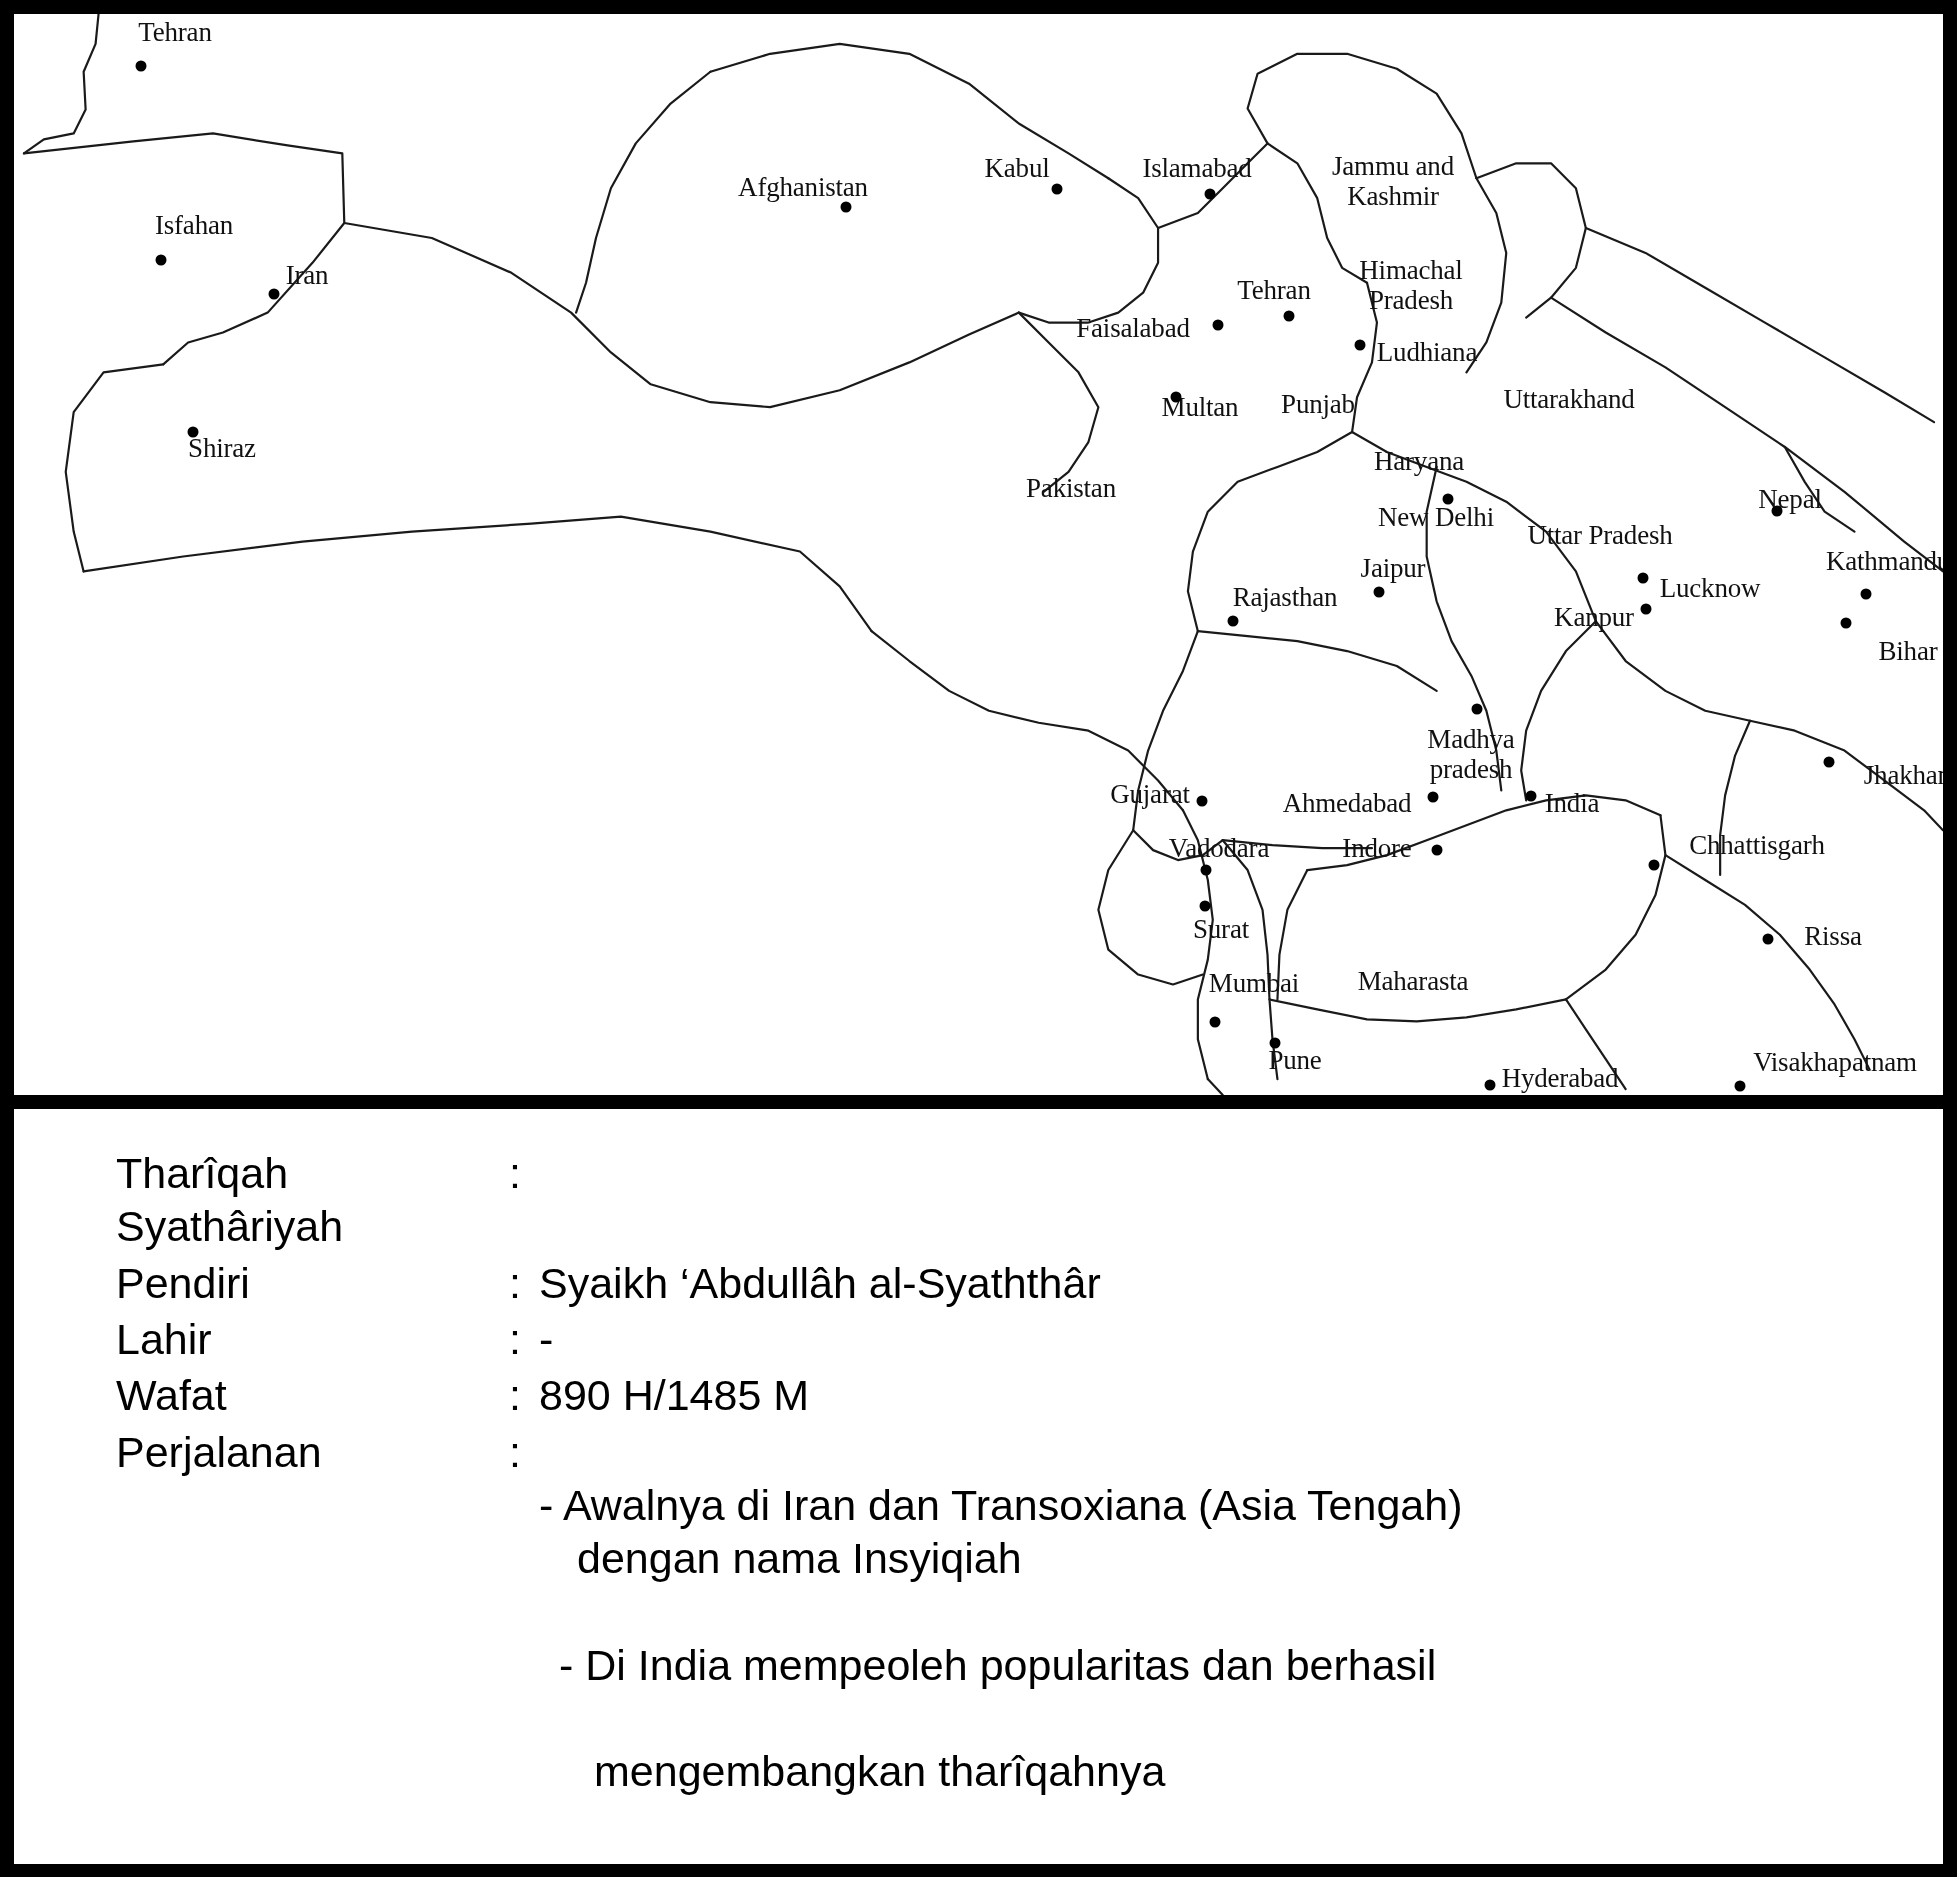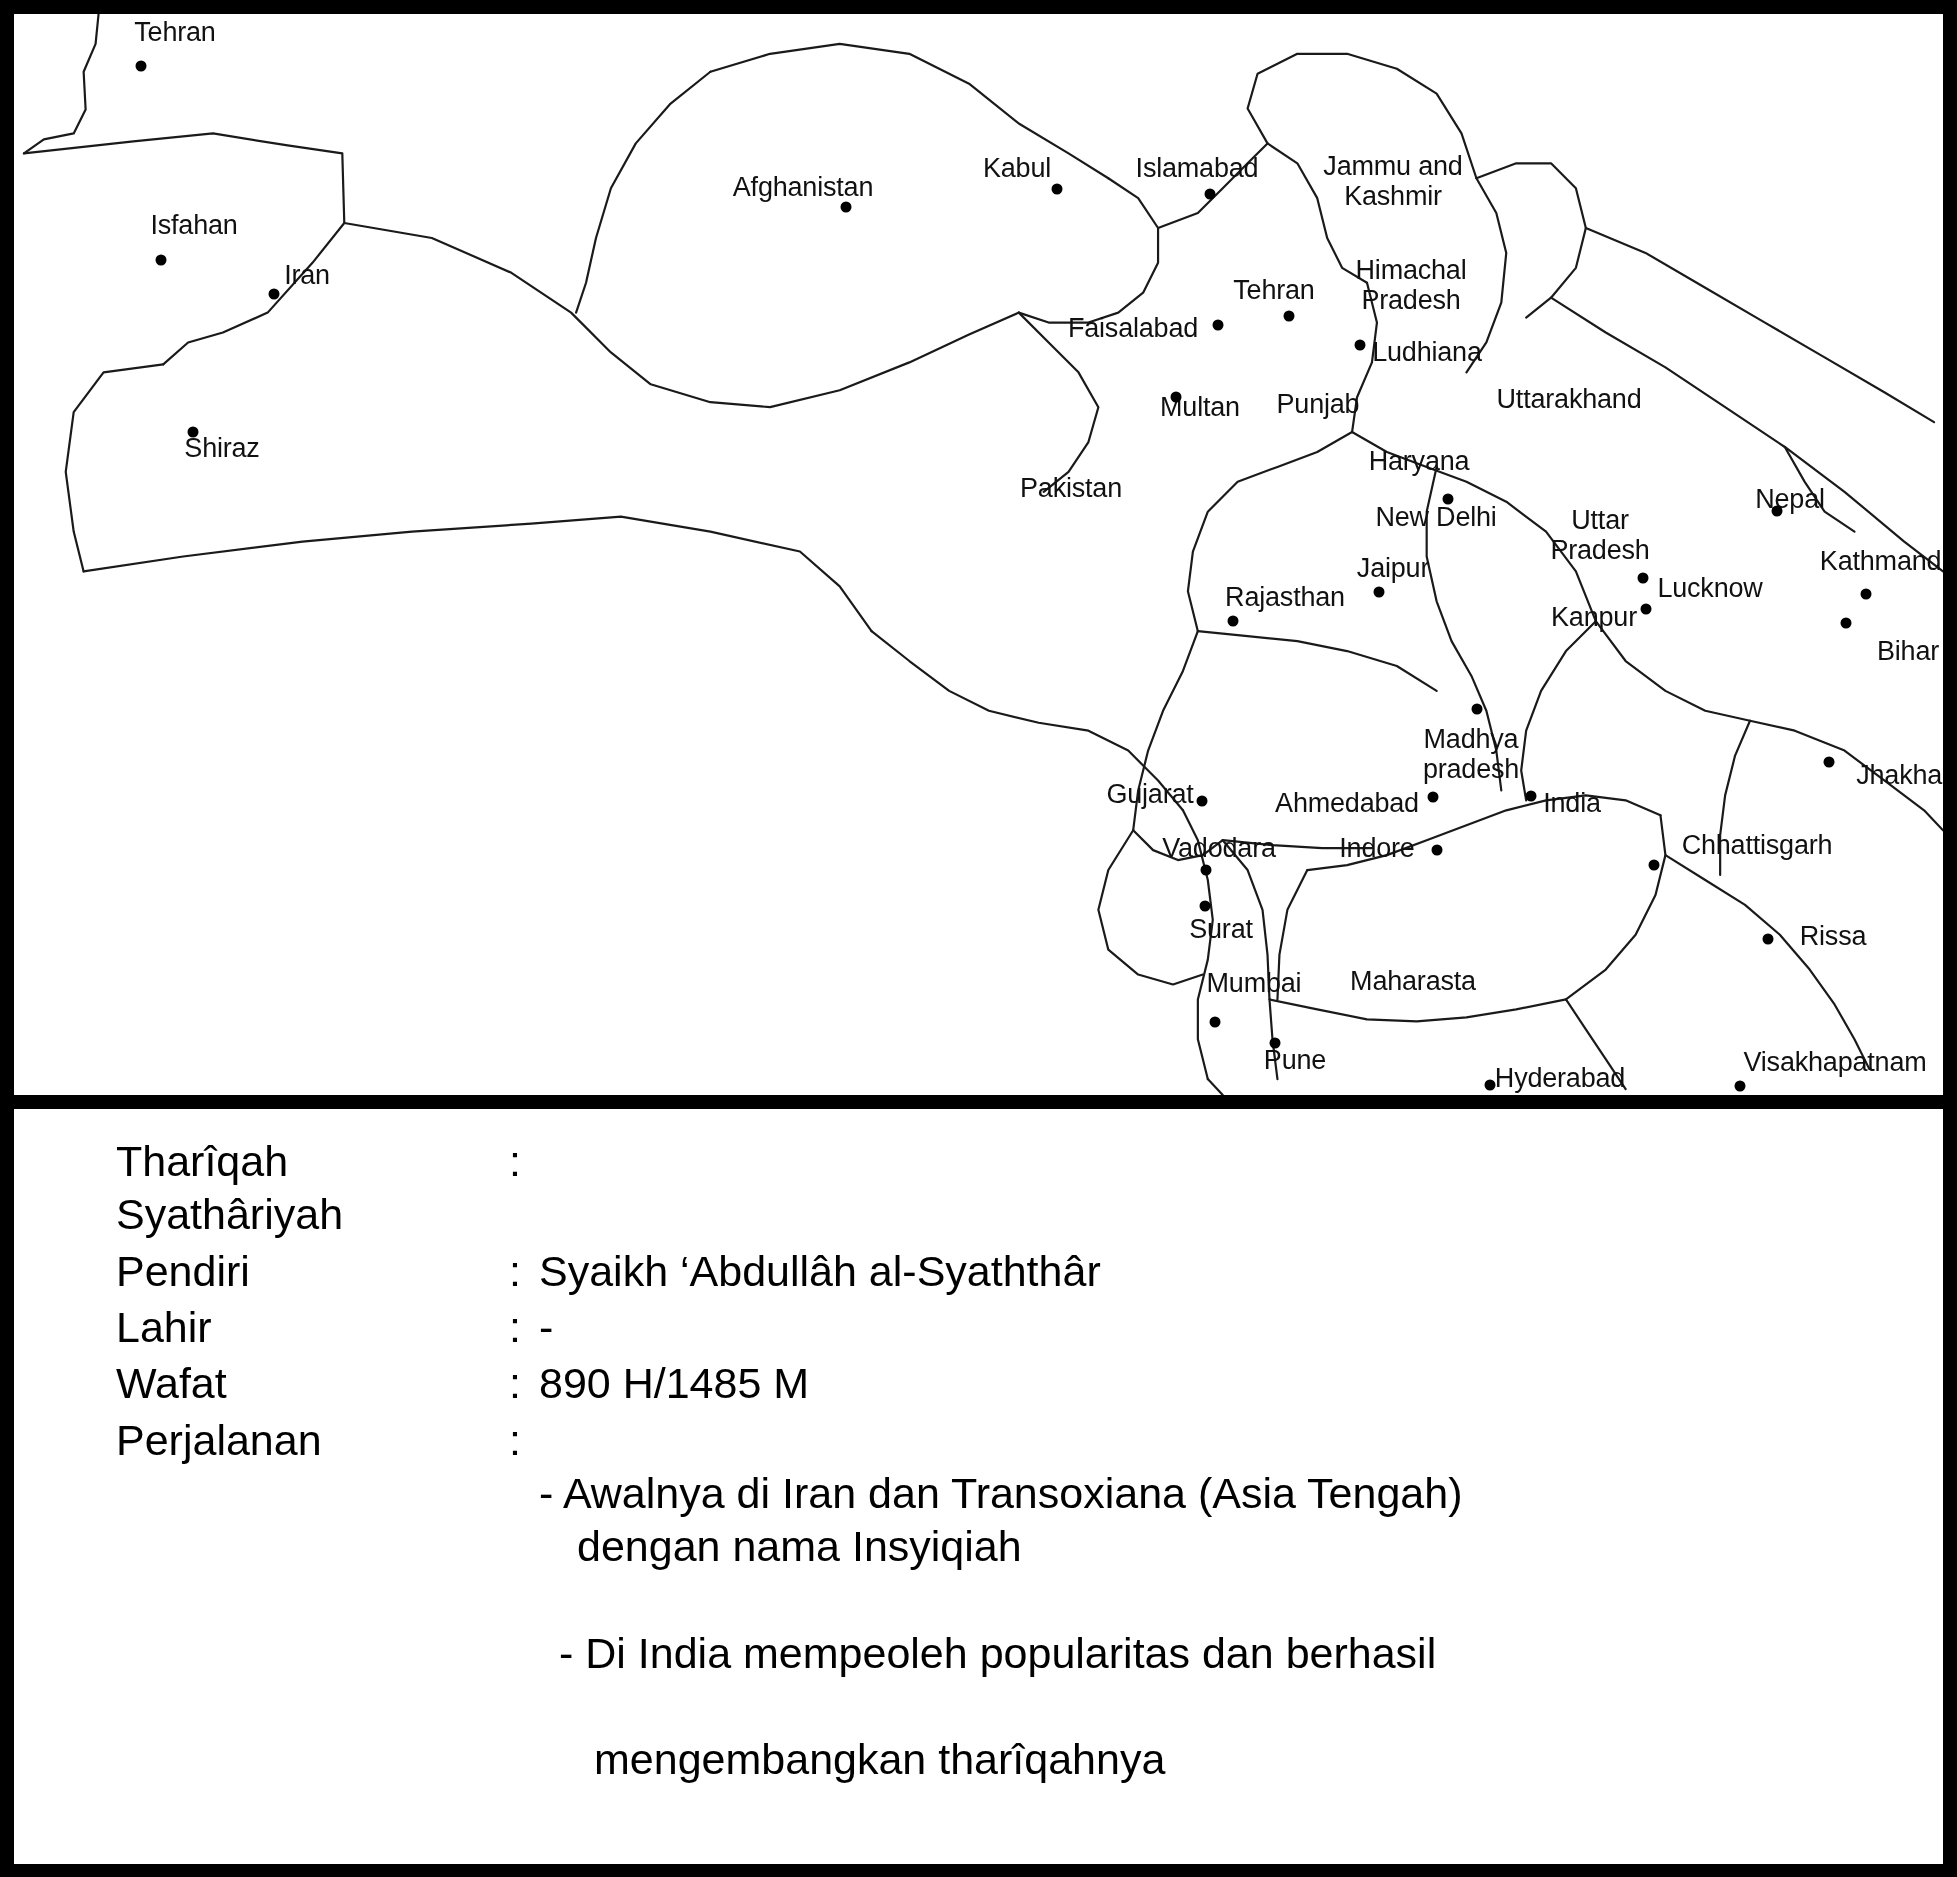--- a/index.html
+++ b/index.html
@@ -39,21 +39,21 @@
   #map-svg {
     position: absolute;
     left: 0;
     top: 0;
     width: 1929px;
     height: 1081px;
     display: block;
   }
   .map-label {
     position: absolute;
-    font-family: Liberation Sans, sans-serif;
+    font-family: Liberation Serif, serif;
     font-size: 27px;
     line-height: 30px;
     color: #111111;
     white-space: nowrap;
     transform: translate(-50%, -50%);
     letter-spacing: -0.2px;
   }
   .map-label.two-line {
     white-space: normal;
     text-align: center;
@@ -70,21 +70,21 @@
 
   
   #info-panel {
     position: absolute;
     left: 0;
     top: 1095px;
     width: 1929px;
     height: 755px;
     box-sizing: border-box;
     background: #ffffff;
-    padding: 26px 40px 0 40px;
+    padding: 38px 40px 0 40px;
   }
   .info-table {
     border-collapse: collapse;
     margin-left: 62px;
   }
   .info-table td {
     vertical-align: top;
     font-size: 43px;
     line-height: 1.24;
     padding: 0 0 3px 0;

